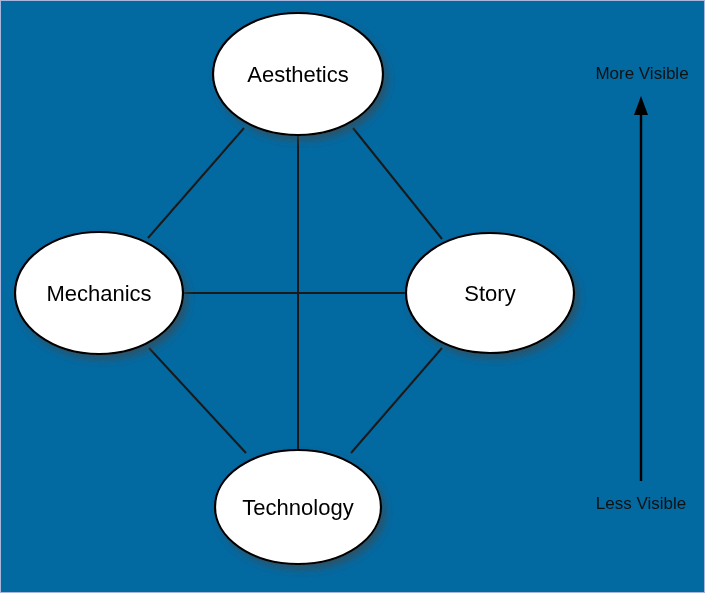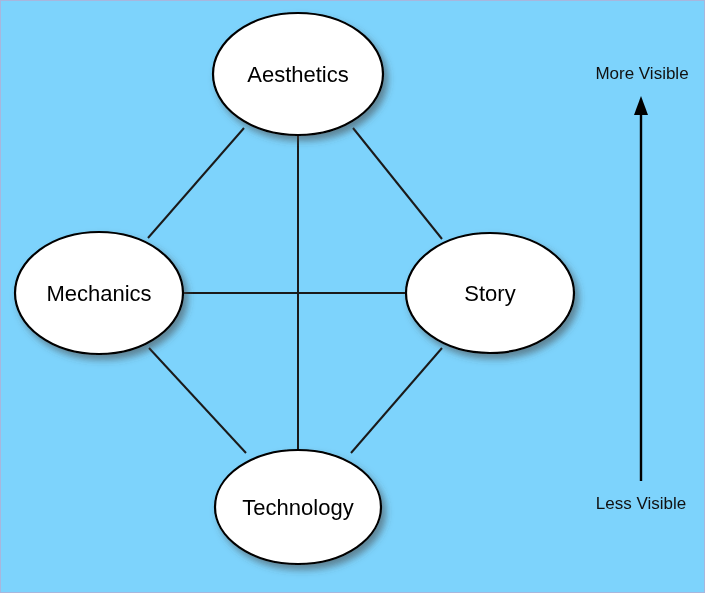--- a/index.html
+++ b/index.html
@@ -9,21 +9,21 @@
     background: #ffffff;
   }
   body {
     font-family: "Liberation Sans", sans-serif;
   }
   #diagram-frame {
     position: relative;
     width: 705px;
     height: 593px;
     box-sizing: border-box;
-    background: #7dd3fc;
+    background: #0369a1;
     border: 1px solid #a8b6dd;
     overflow: hidden;
   }
   #diagram-svg {
     position: absolute;
     left: 0;
     top: 0;
     width: 705px;
     height: 593px;
     display: block;

